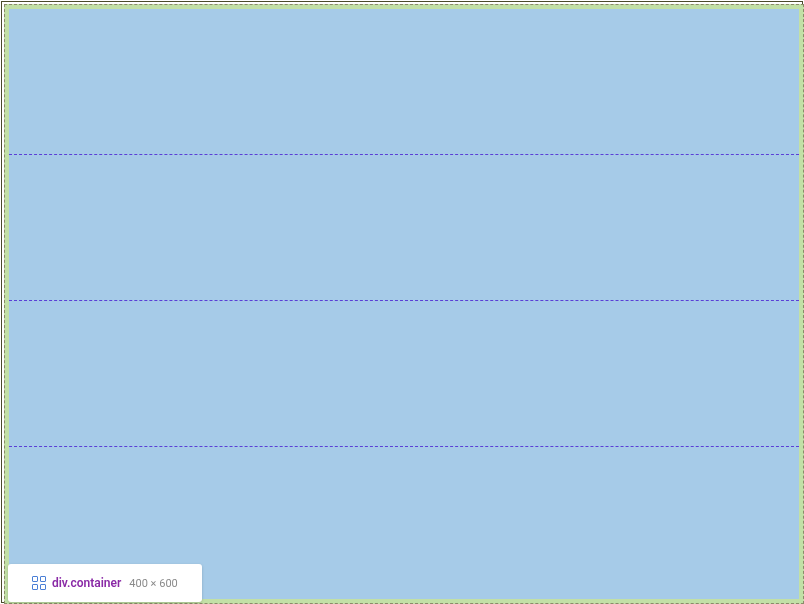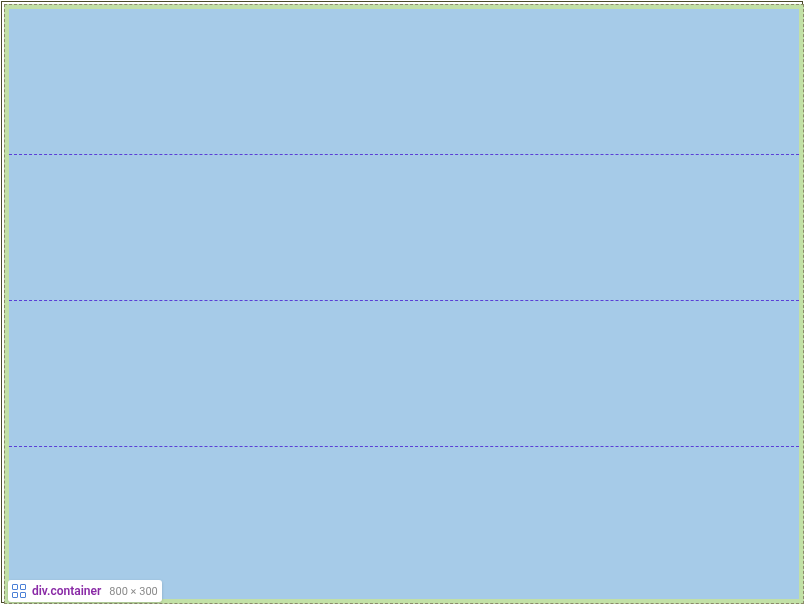--- a/index.html
+++ b/index.html
@@ -51,24 +51,24 @@
     }
     .info-badge {
       position: absolute;
       bottom: 2px;
       left: 8px;
       background: #ffffff;
       border-radius: 3px;
       box-shadow: 0 1px 3px rgba(0,0,0,0.18);
       display: flex;
       align-items: center;
-      padding: 4px 4px;
+      padding: 4px 24px;
       gap: 6px;
       font-size: 12px;
-      height: 22px;
+      height: 38px;
     }
     .grid-icon {
       width: 14px;
       height: 14px;
       display: grid;
       grid-template-columns: 1fr 1fr;
       grid-template-rows: 1fr 1fr;
       gap: 2px;
     }
     .grid-icon span {
@@ -106,14 +106,14 @@
 <div class="info-badge">
   <div class="grid-icon">
     <span></span>
       <span></span>
       <span></span>
       <span></span>
   </div>
   <span>
     <span class="element-tag">div</span><span class="element-class"><span>.</span><span>container</span></span>
   </span>
-  <span class="element-dim">800 × 300</span>
+  <span class="element-dim">400 × 600</span>
 </div>
 
 </body></html>

